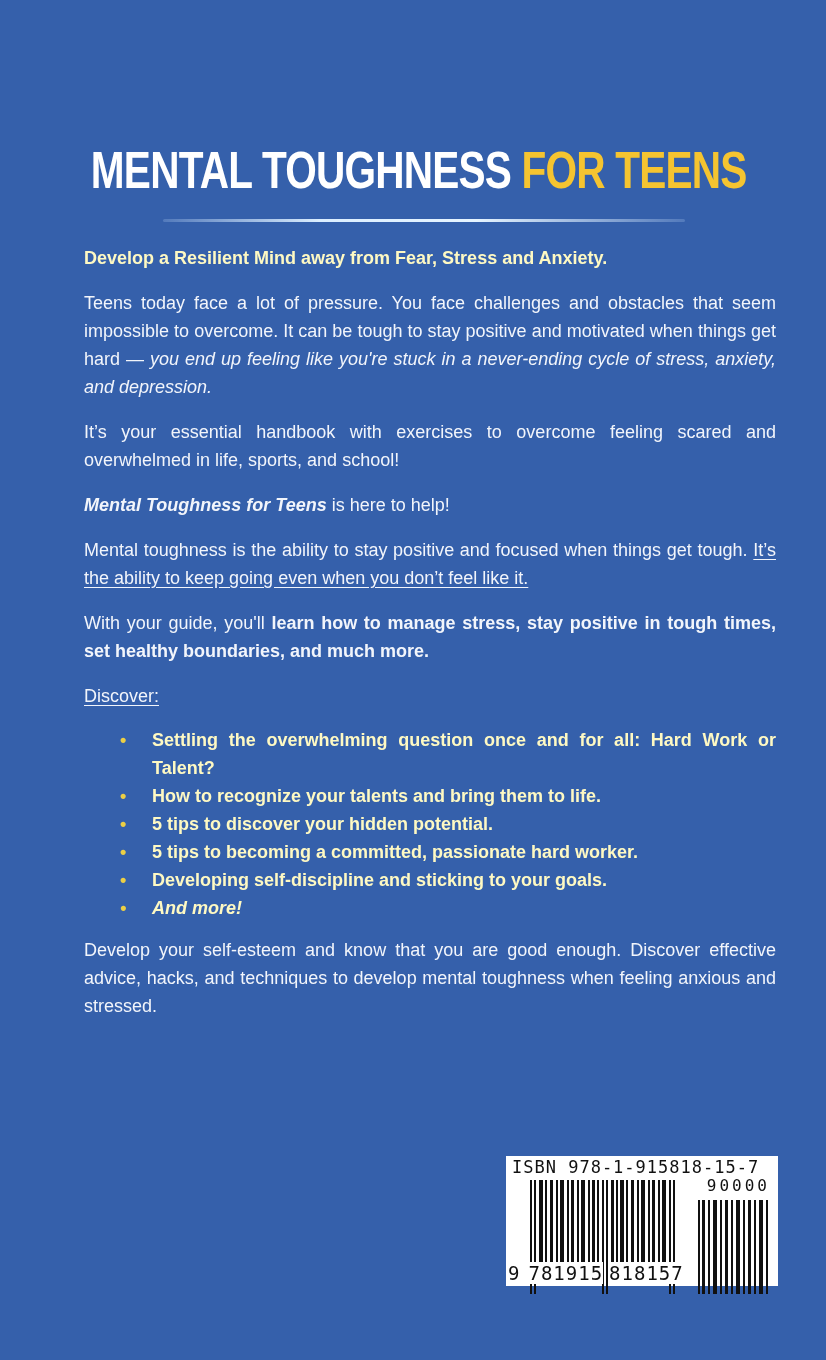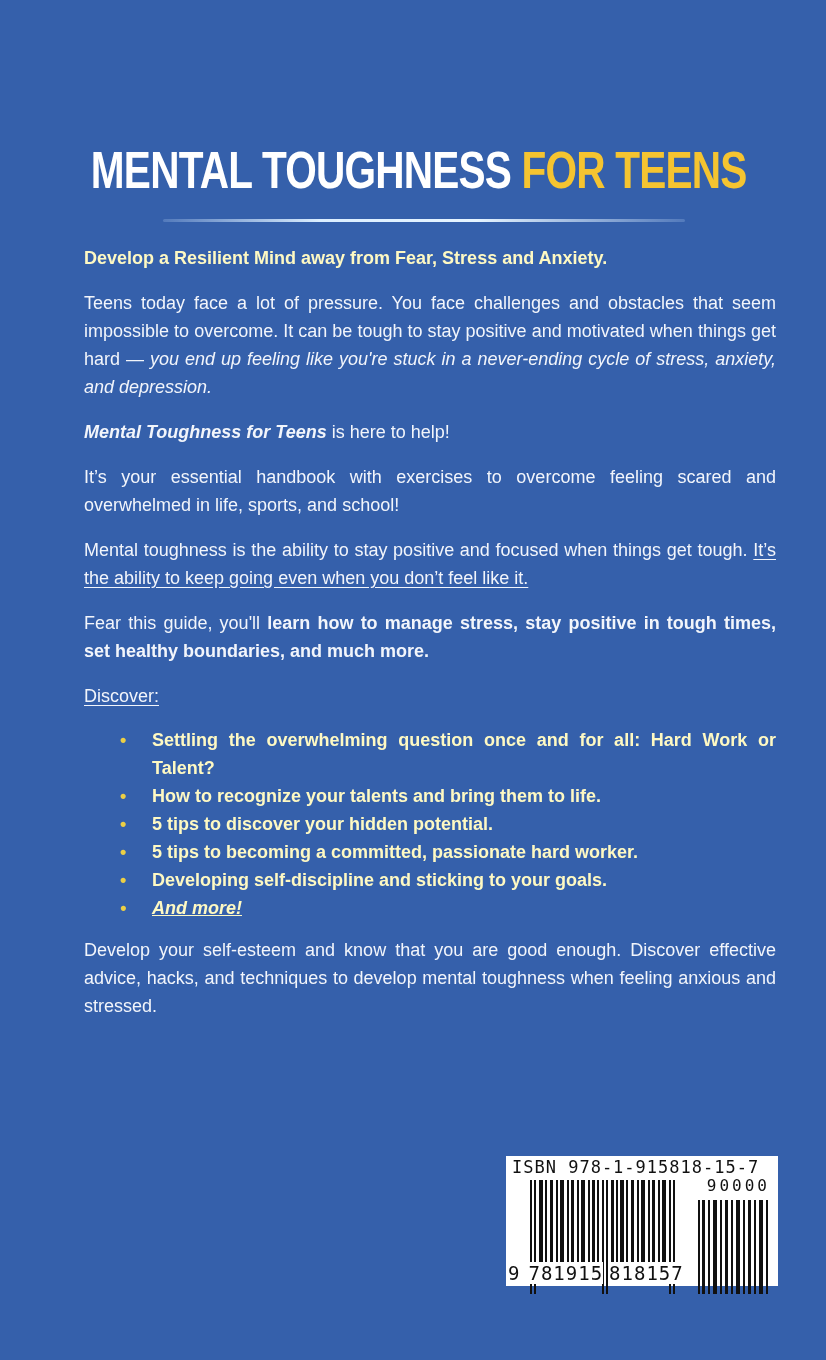--- a/index.html
+++ b/index.html
@@ -38,21 +38,21 @@
   .lead { font-weight:bold; color:#fef9c3; }
   .u { text-decoration:underline; text-underline-offset:3px; }
   .bullets { margin:14px 0 14px 0; padding:0; list-style:none; }
   .bullets li {
     position:relative; padding-left:68px; color:#fef9c3; font-weight:bold;
     text-align:justify; line-height:28px;
   }
   .bullets li::before {
     content:"•"; position:absolute; left:36px; top:0; color:#eccf45;
   }
-  .bullets li.it { font-style:italic;text-decoration:underline; }
+  .bullets li.it { font-style:italic; }
   .barcode {
     position:absolute; left:506px; top:1156px; width:272px; height:130px;
     background:#ffffff; color:#111;
     font-family:"DejaVu Sans Mono", monospace;
   }
   .isbn-text { position:absolute; top:1px; left:6px; font-size:17px; letter-spacing:1px; }
   .addon-num { position:absolute; top:20px; right:8px; font-size:16px; letter-spacing:3px; }
   .bars-main { position:absolute; left:24px; top:24px; width:148px; height:114px; }
   .bars-add { position:absolute; left:192px; top:44px; width:74px; height:94px; }
   .digits { position:absolute; bottom:2px; left:2px; font-size:19px; letter-spacing:1px; background:transparent; }
@@ -65,29 +65,29 @@
   <span>MENTAL TOUGHNESS</span>
   <span class="accent">FOR TEENS</span>
 </div>
 <div class="rule"></div>
 
 <div class="content">
   <p class="lead">Develop a Resilient Mind away from Fear, Stress and Anxiety.</p>
   <p>
     <span>Teens today face a lot of pressure. You face challenges and obstacles that seem impossible to overcome. It can be tough to stay positive and motivated when things get hard — </span><em>you end up feeling like you're stuck in a never-ending cycle of stress, anxiety, and depression.</em>
   </p>
+  <p>It’s your essential handbook with exercises to overcome feeling scared and overwhelmed in life, sports, and school!</p>
   <p>
     <strong><em>Mental Toughness for Teens</em></strong><span> is here to help!</span>
   </p>
-  <p>It’s your essential handbook with exercises to overcome feeling scared and overwhelmed in life, sports, and school!</p>
   <p>
     <span>Mental toughness is the ability to stay positive and focused when things get tough. </span><span class="u">It’s the ability to keep going even when you don’t feel like it.</span>
   </p>
   <p>
-    <span>Fear this guide, you'll </span><strong>learn how to manage stress, stay positive in tough times, set healthy boundaries, and much more.</strong>
+    <span>With your guide, you'll </span><strong>learn how to manage stress, stay positive in tough times, set healthy boundaries, and much more.</strong>
   </p>
   <p style="margin-bottom:16px"><span class="u">Discover:</span></p>
   <ul class="bullets">
     <li>Settling the overwhelming question once and for all: Hard Work or Talent?</li>
     <li>How to recognize your talents and bring them to life.</li>
     <li>5 tips to discover your hidden potential.</li>
     <li>5 tips to becoming a committed, passionate hard worker.</li>
     <li>Developing self-discipline and sticking to your goals.</li>
     <li class="it">And more!</li>
   </ul>

